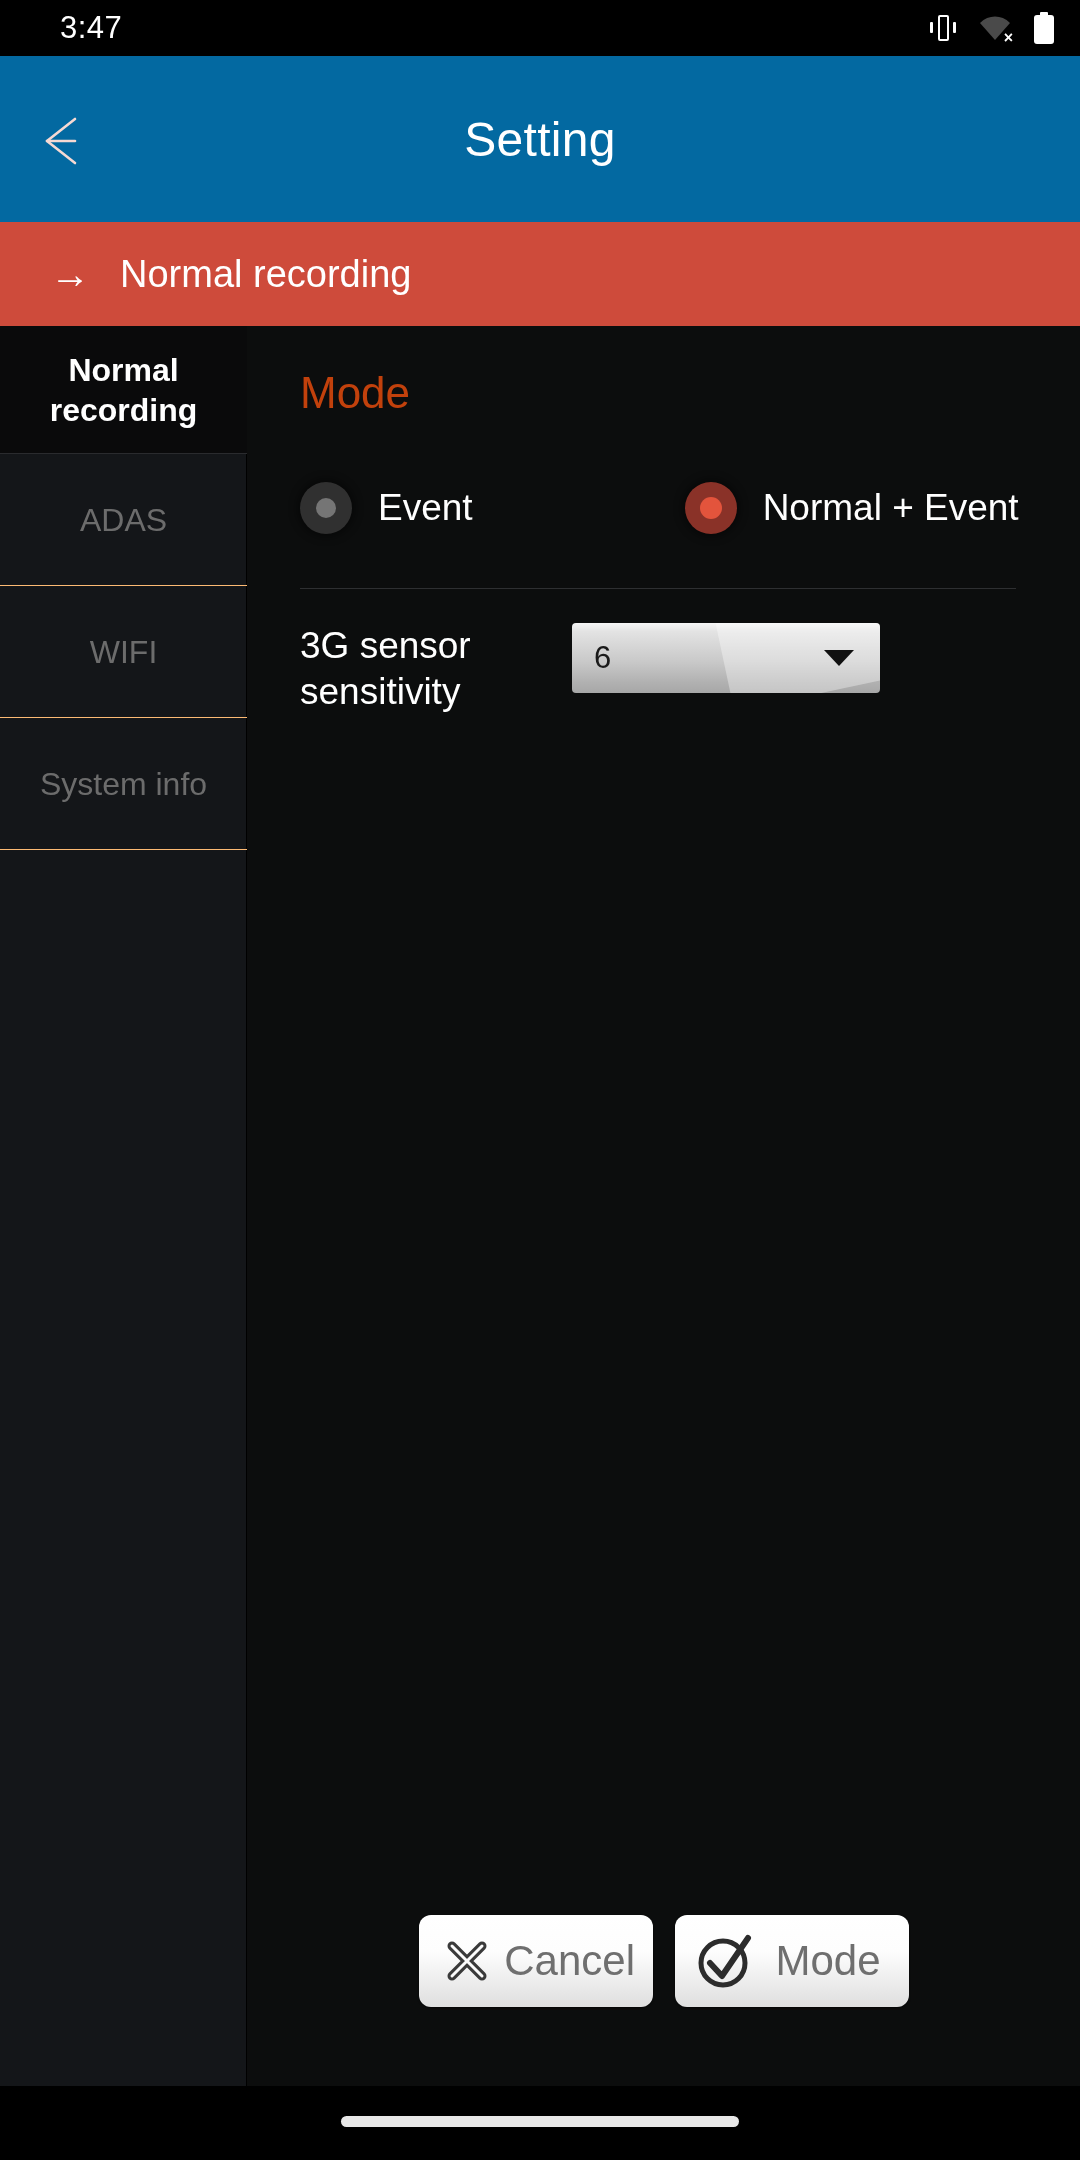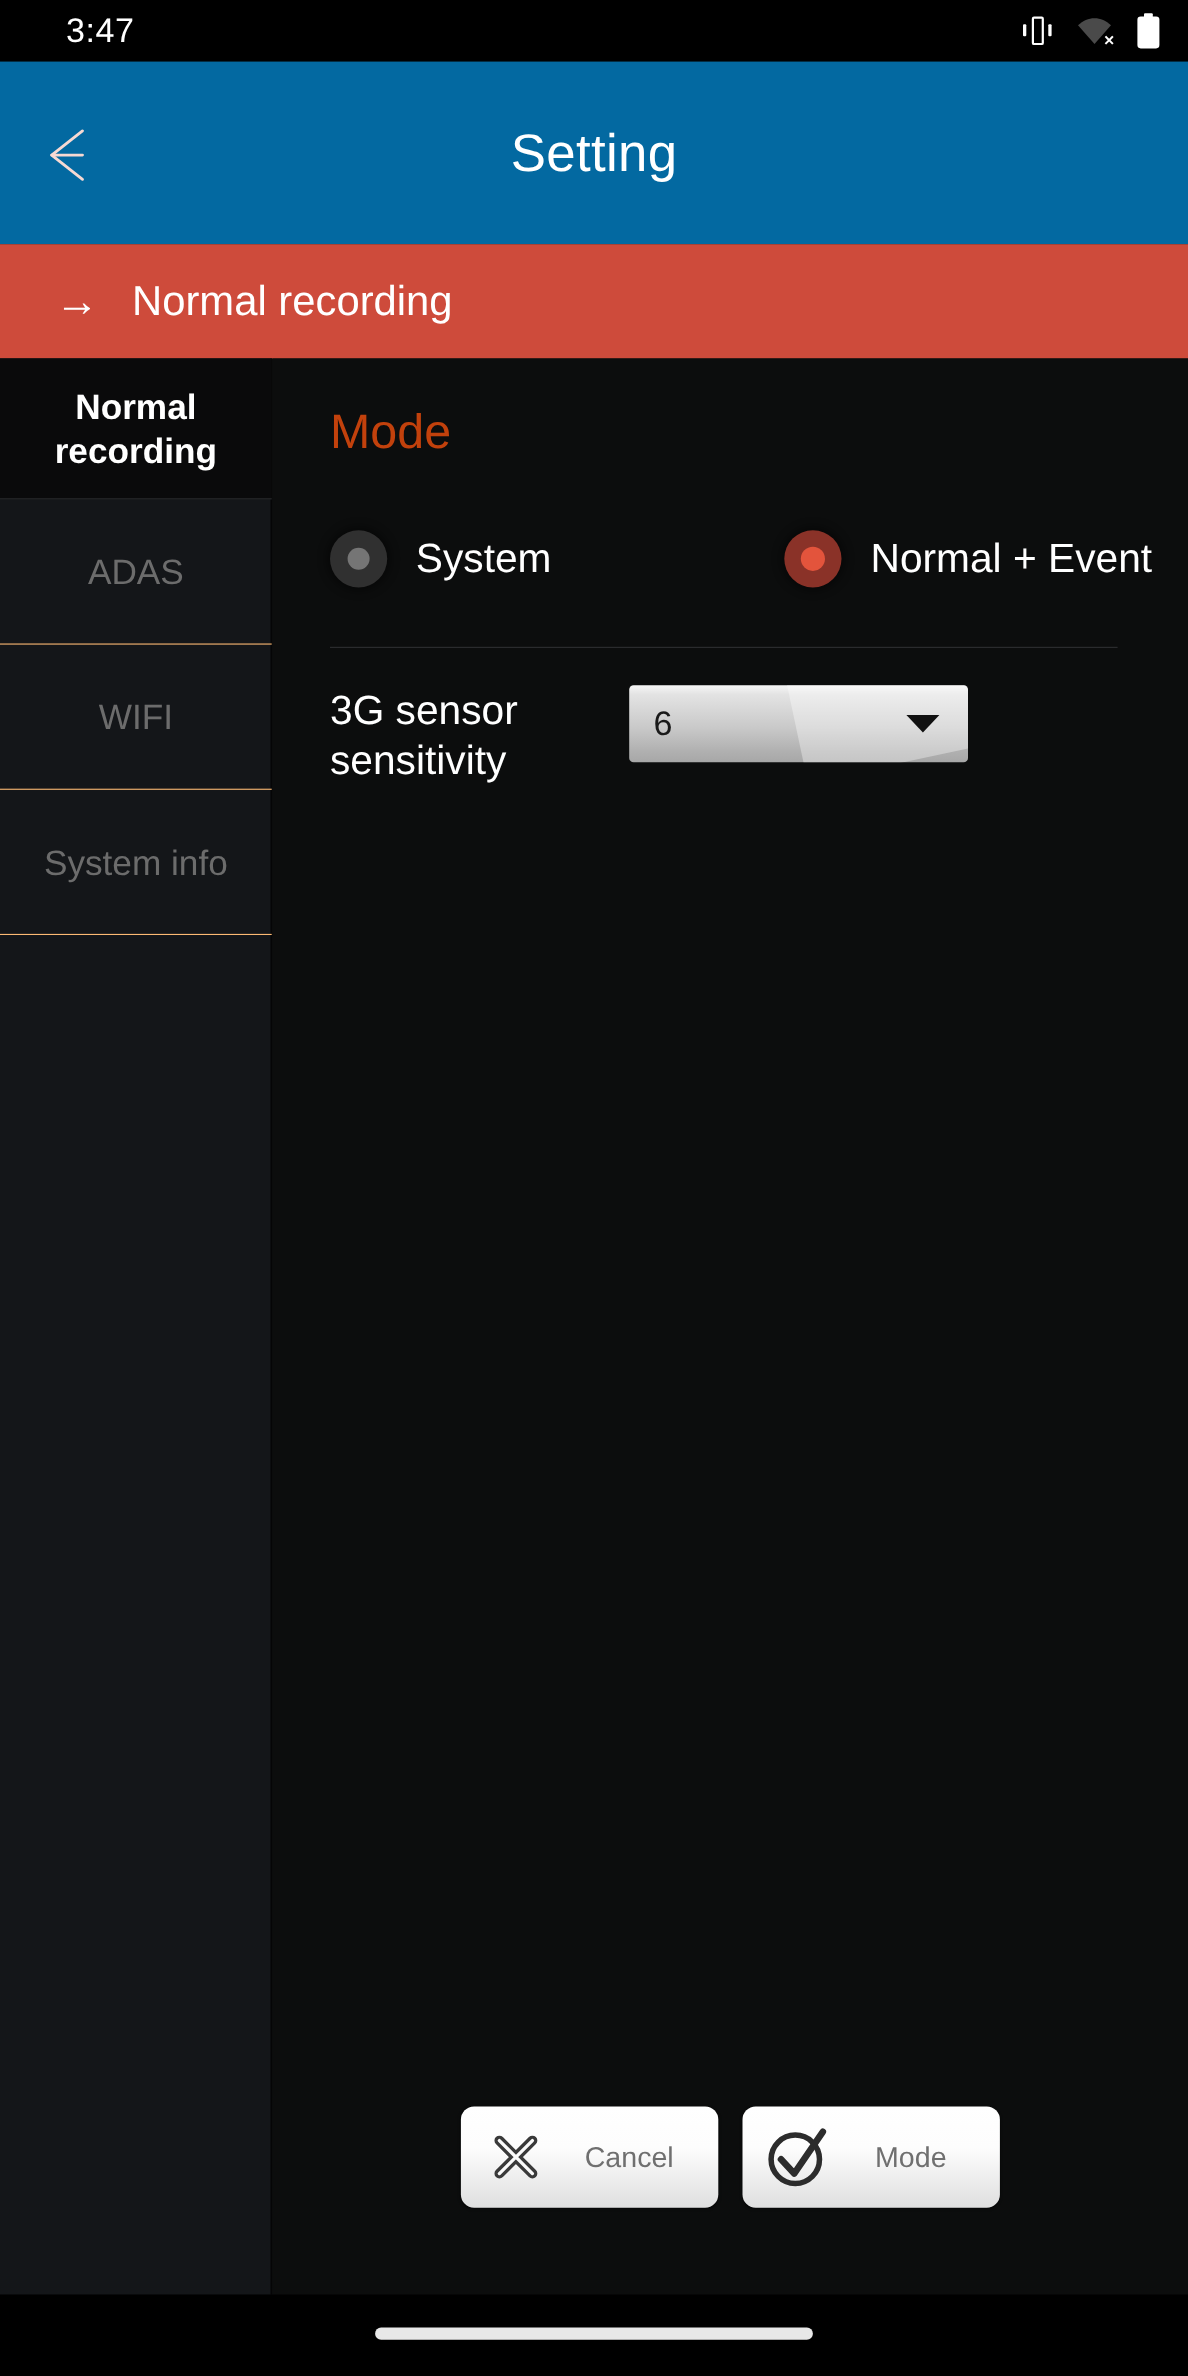--- a/index.html
+++ b/index.html
@@ -143,21 +143,21 @@
     position:absolute; left:248px; top:1560px; width:832px; height:150px;
     display:flex; align-items:center; justify-content:center; gap:22px;
   }
   .btn{
     width:234px; height:92px; border-radius:12px;
     background:linear-gradient(180deg,#ffffff 0%,#fdfdfd 40%,#eaeaea 78%,#dfdfdf 100%);
     display:flex; align-items:center; cursor:pointer; position:relative;
     box-shadow:0 1px 2px rgba(0,0,0,.6);
   }
   .btn .b-icon{ width:80px; display:flex; align-items:center; justify-content:center; margin-left:10px; }
-  .btn .b-label{ flex:1; text-align:center; color:#6f6f6f; font-size:26px; padding-right:18px; }
+  .btn .b-label{ flex:1; text-align:center; color:#6f6f6f; font-size:42px; padding-right:18px; }
 
   
   .gesture-area{ position:absolute; left:0; top:2086px; width:1080px; height:74px; background:#000; }
   .gesture-bar{
     position:absolute; left:50%; transform:translateX(-50%); top:30px;
     width:398px; height:11px; border-radius:6px; background:#e8e8e8;
   }
 </style>
 </head>
 <body>
@@ -219,21 +219,21 @@
       <div class="side-item fill"></div>
     </div>
 
     <div class="main">
 
       <div class="section-title">Mode</div>
 
       <div class="radio-row">
         <div class="radio off">
           <span class="dot"></span>
-          <span class="r-label">System</span>
+          <span class="r-label">Event</span>
         </div>
         <div class="radio on second">
           <span class="dot"></span>
           <span class="r-label">Normal + Event</span>
         </div>
       </div>
 
       <div class="divider"></div>
 
       <div class="sens-row">

